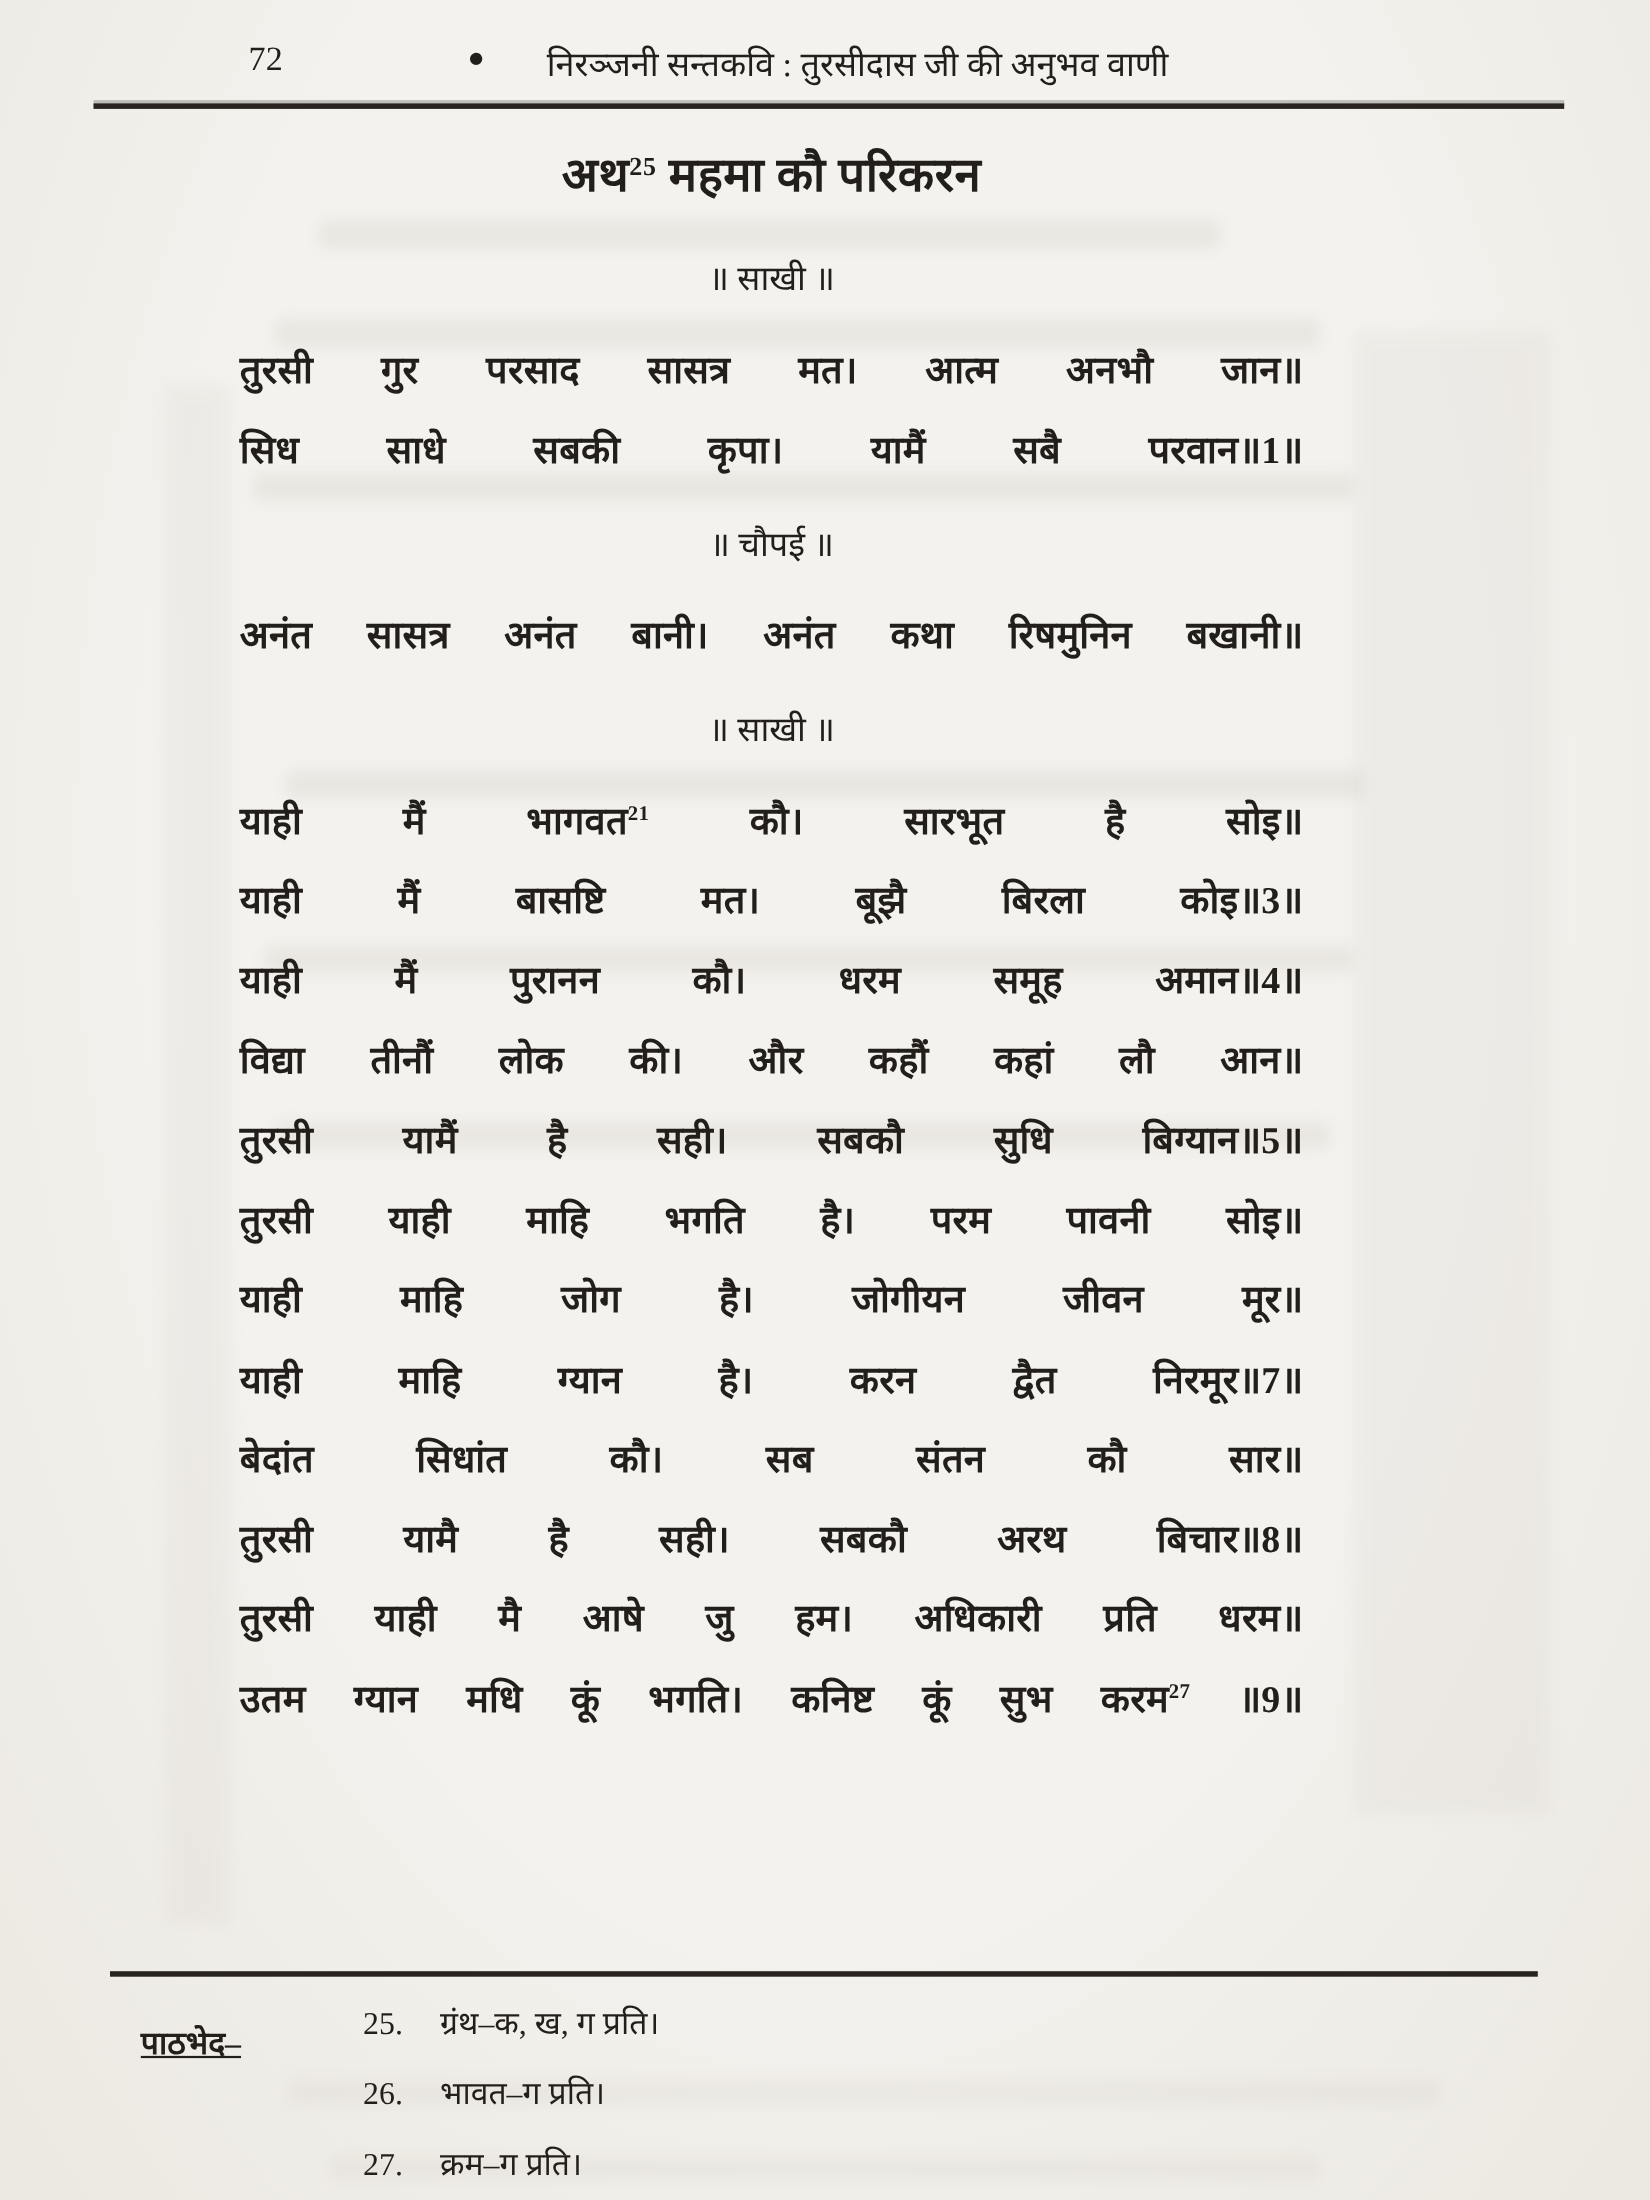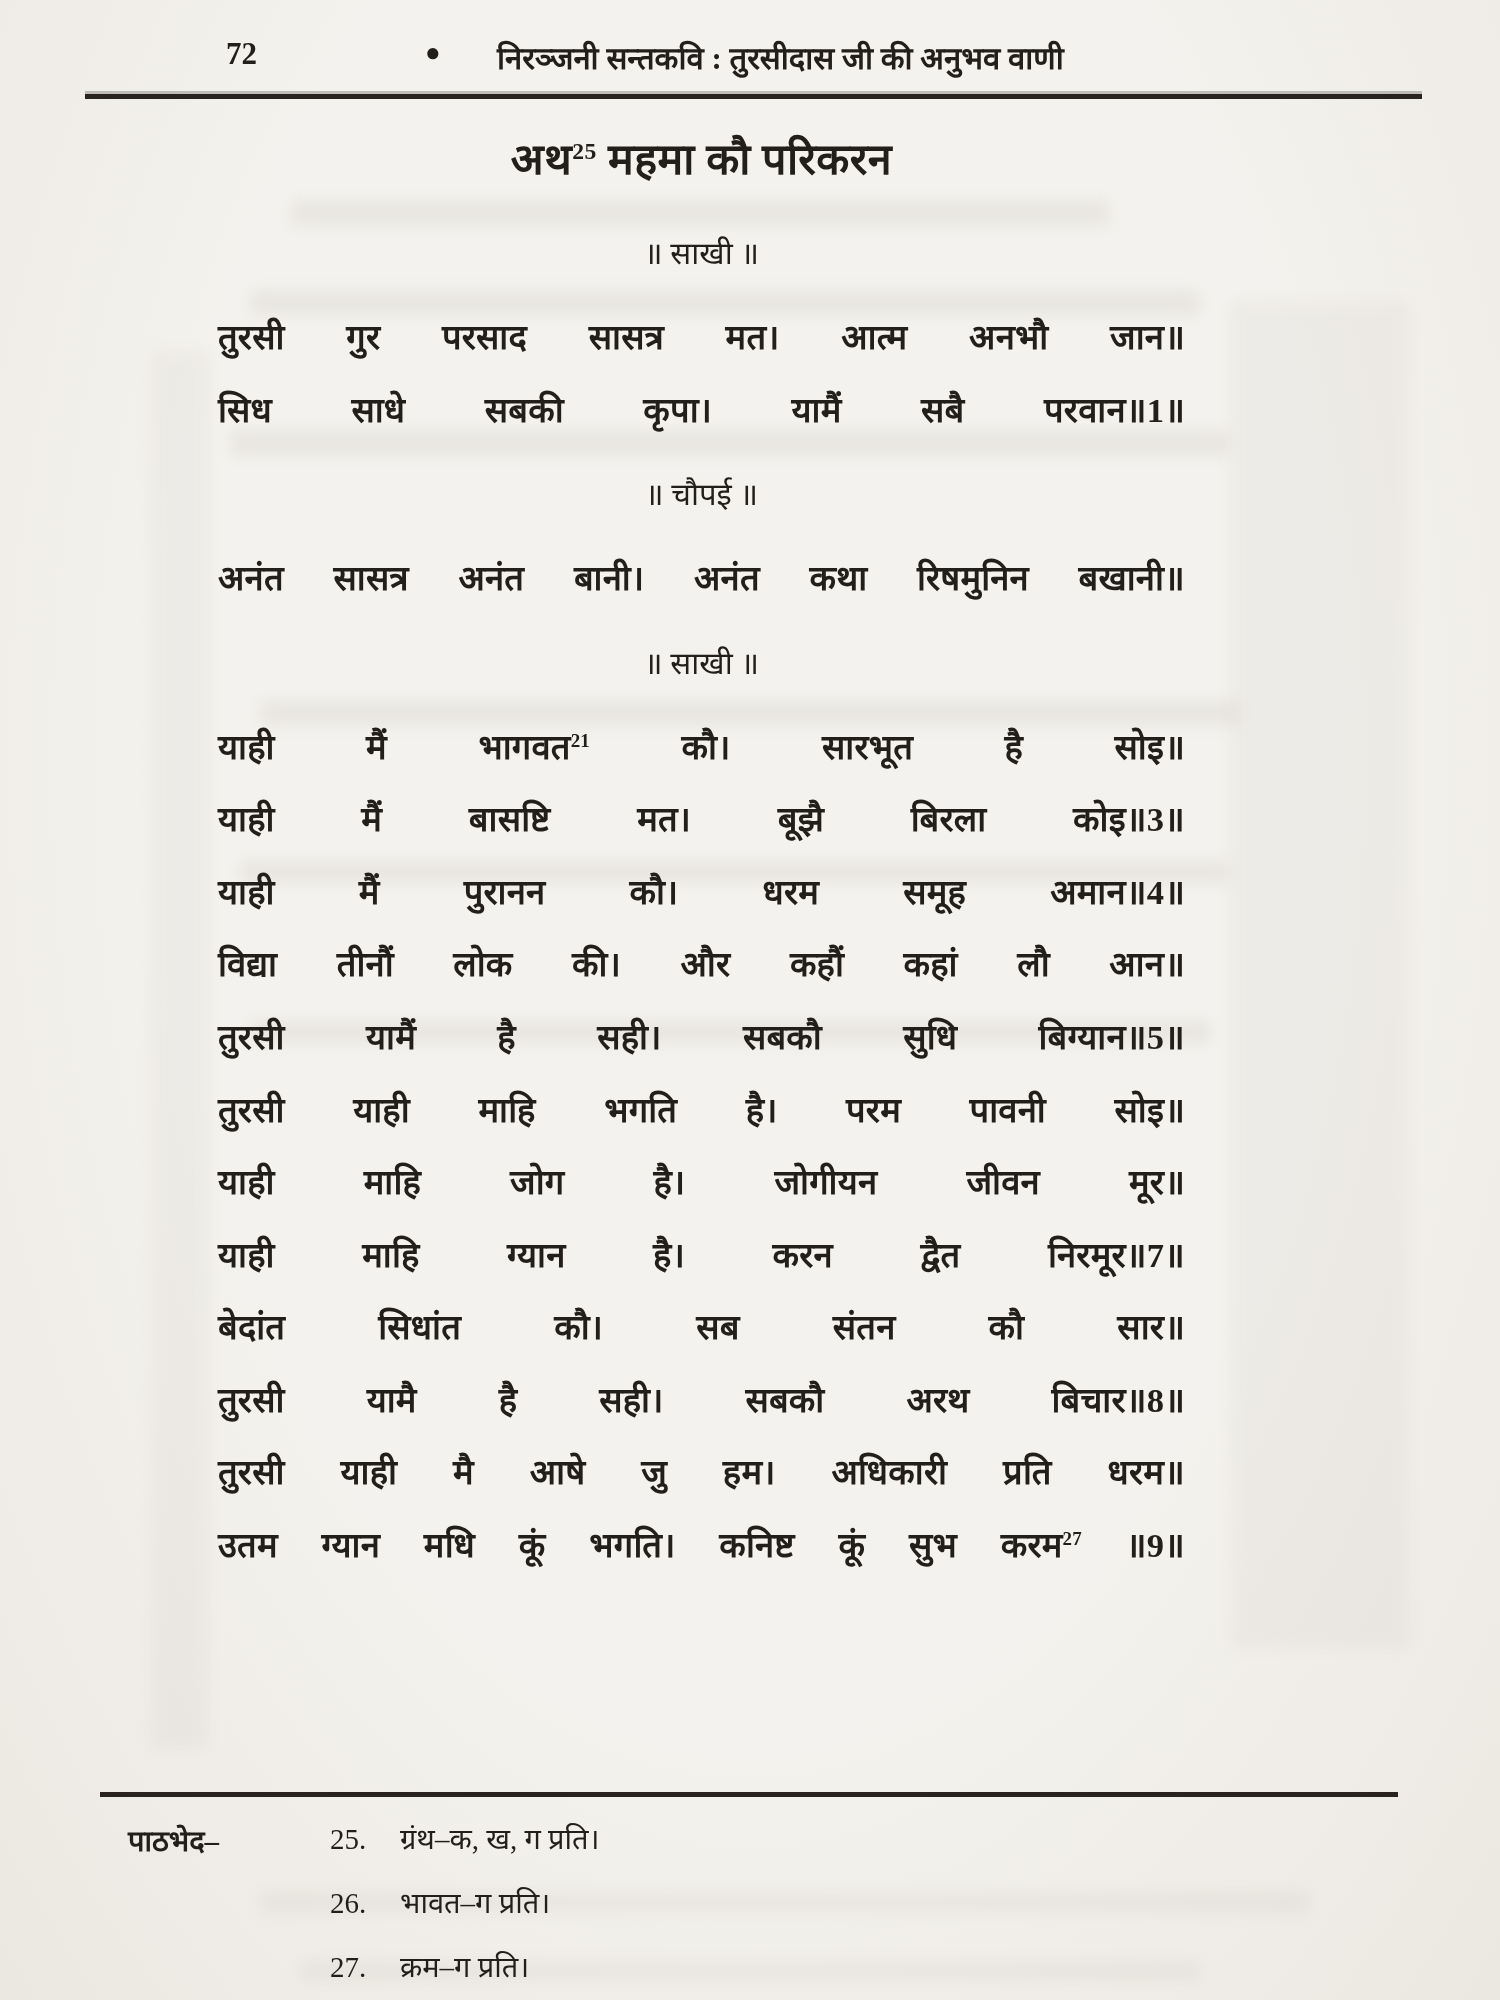--- a/index.html
+++ b/index.html
@@ -7,40 +7,40 @@
     position:relative;
     width:1500px;height:2000px;
     background:radial-gradient(ellipse at 50% 38%, #f4f2ee 55%, #ebe8e1 100%);
     font-family:"Liberation Serif","DejaVu Serif",serif;
     color:#221e1a;
     overflow:hidden;
   }
   
   .ghost{position:absolute;background:#a9a399;opacity:.14;filter:blur(7px);border-radius:6px;}
 
-  .header{position:absolute;top:36px;left:0;width:1500px;height:48px;font-weight:700;font-size:31px;}
+  .header{position:absolute;top:36px;left:0;width:1500px;height:48px;font-weight:400;font-size:31px;}
   .page-number{position:absolute;left:226px;top:0;}
   .bullet{position:absolute;left:425px;top:2px;font-size:26px;}
   .running-title{position:absolute;left:497px;top:0;white-space:nowrap;}
   .header-rule{position:absolute;top:94px;left:85px;width:1337px;height:5px;background:#28231f;box-shadow:0 -3px 0 rgba(40,35,31,.25);}
 
   .content{position:absolute;top:108px;left:218px;width:967px;}
   .chapter-title{font-size:43px;font-weight:700;text-align:center;margin:20px 0 0 0;letter-spacing:.5px;}
   .chapter-title sup,.verse-line sup{font-size:.55em;vertical-align:super;line-height:0;text-align:right;}
   .section-heading{font-size:31px;font-weight:400;text-align:center;margin:44px 0 46px 0;}
   .verse-line{
     font-size:34.5px;font-weight:700;line-height:1.06;
     margin-bottom:36px;
     text-align:justify;text-align-last:justify;
     letter-spacing:.2px;
   }
 
   .foot-rule{position:absolute;top:1792px;left:100px;width:1298px;height:5px;background:#28231f;}
   .footnotes{position:absolute;top:1818px;left:0;width:1500px;font-size:29px;}
-  .fn-label{position:absolute;left:128px;top:2px;font-weight:700;}
+  .fn-label{position:absolute;left:128px;top:18px;font-weight:700;text-decoration:underline;}
   .fn-rows{position:absolute;left:330px;top:0;}
   .fn-row{height:64px;white-space:nowrap;}
   .fn-num{display:inline-block;min-width:70px;}
   .fn-text{display:inline-block;}
 </style>
 </head>
 <body>
 
 <div class="page">
 

